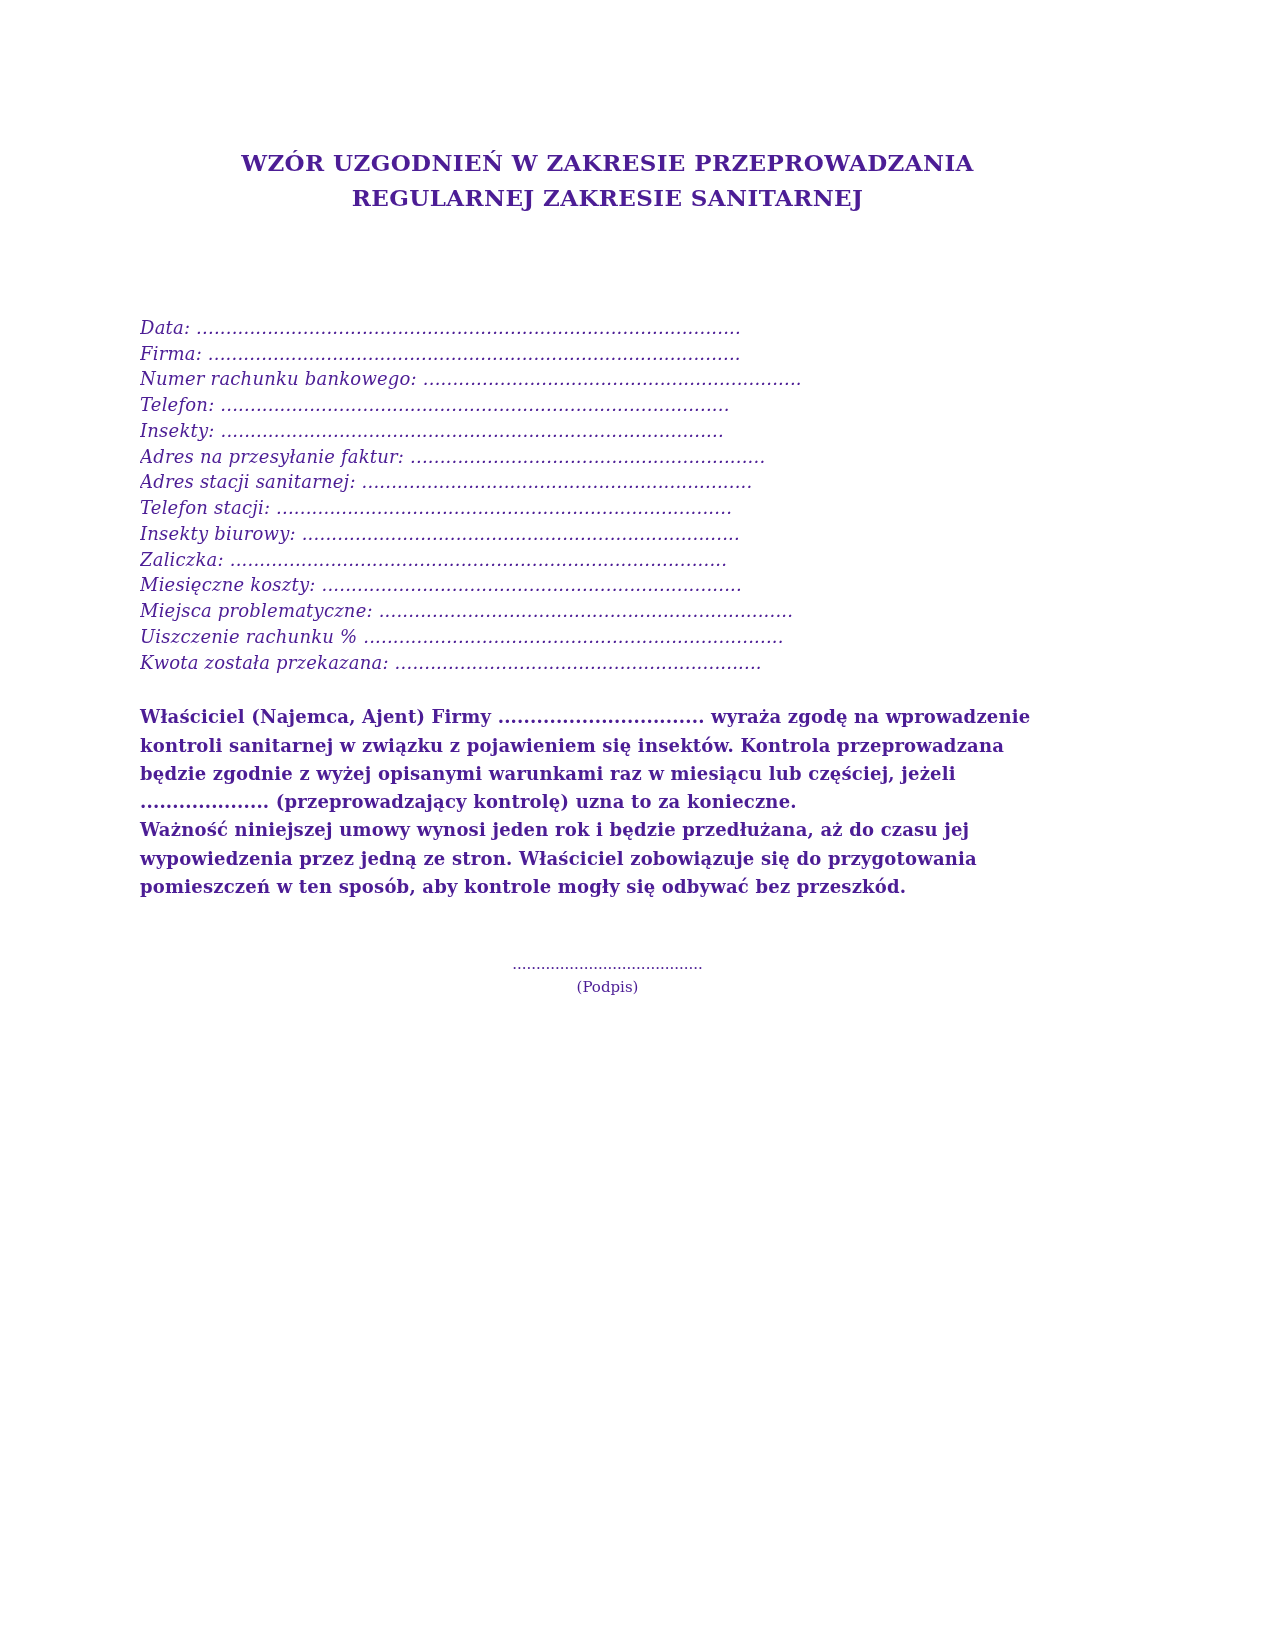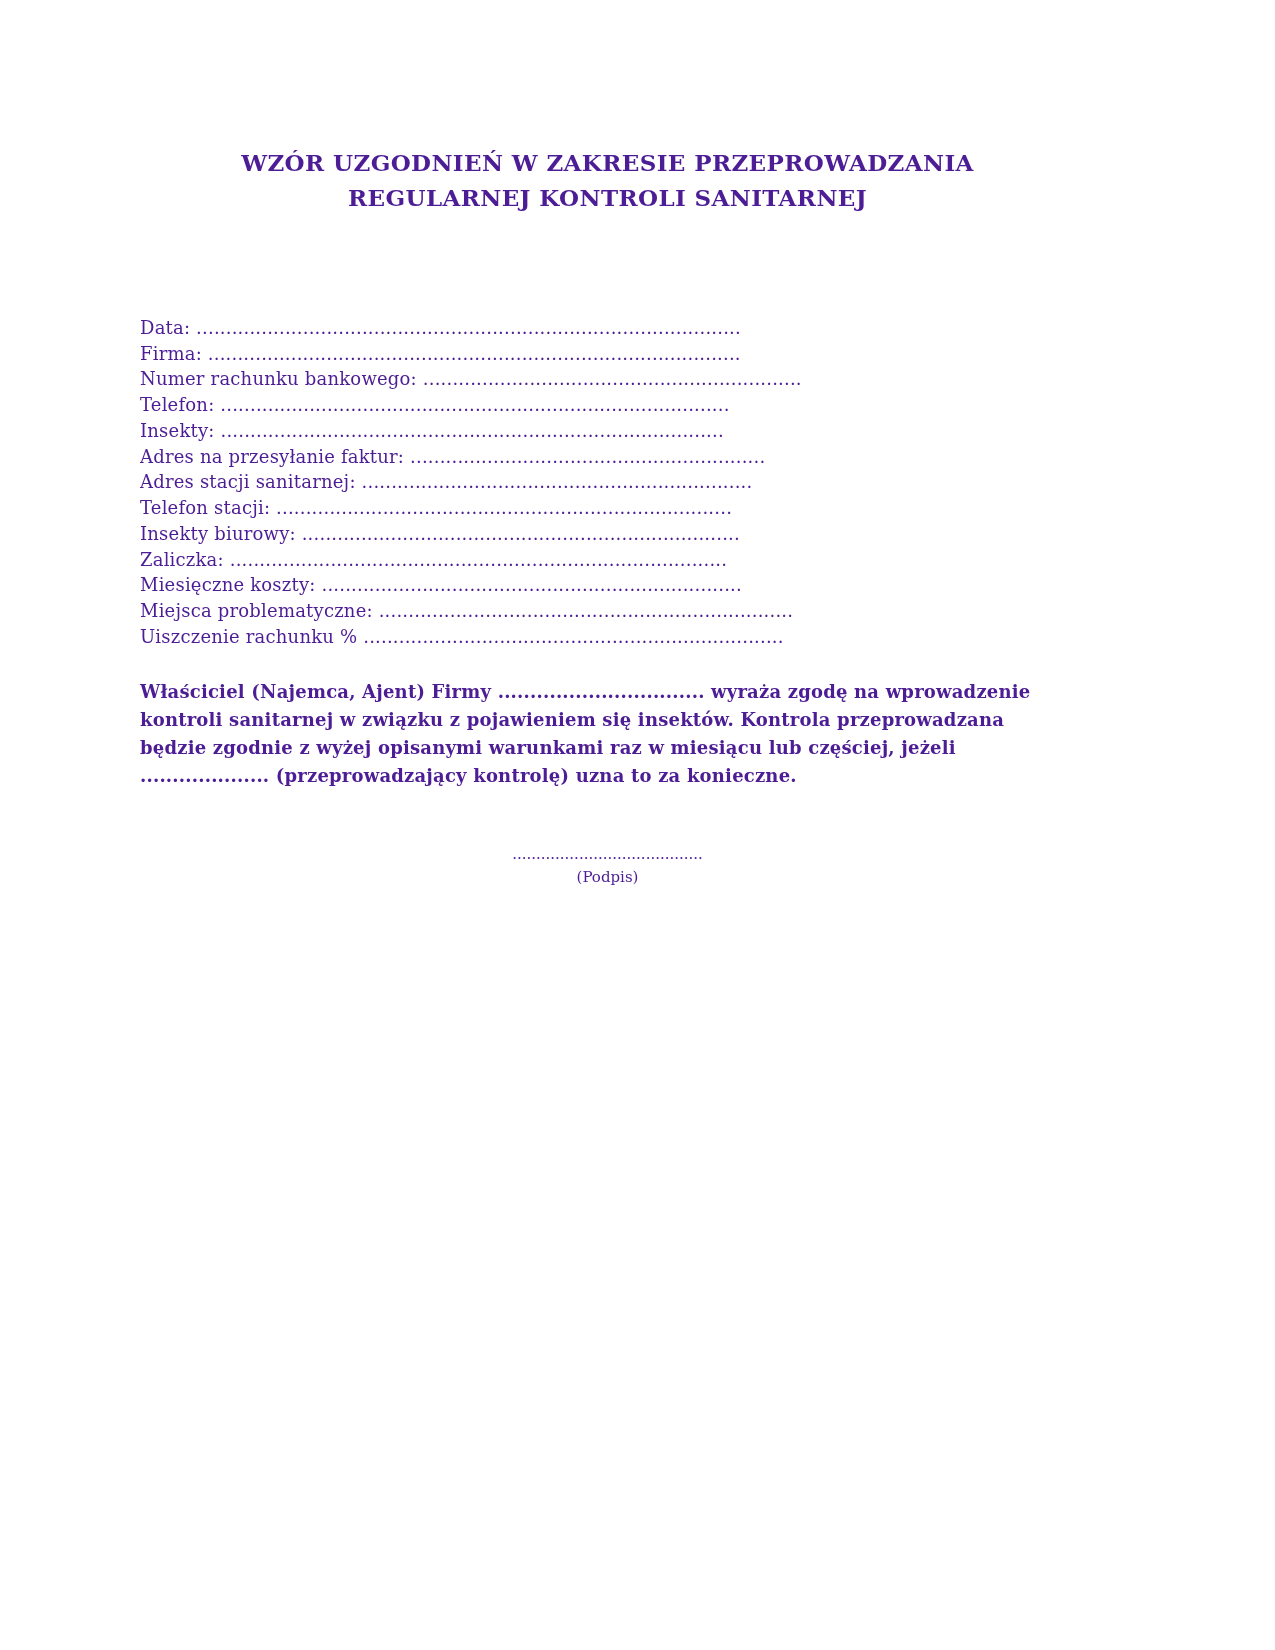--- a/index.html
+++ b/index.html
@@ -27,20 +27,21 @@
   }
   .title-line { display: block; }
   .fields {
     font-size: 18px;
     line-height: 1.43;
     letter-spacing: 0.2px;
   }
   .field-line {
     white-space: nowrap;
     overflow: hidden;
+    font-style: italic;
   }
   .paragraphs {
     margin-top: 28px;
     font-size: 18px;
     line-height: 1.57;
     letter-spacing: 0.2px;
     text-align: left;
   }
   .paragraphs p { margin: 0; font-weight: bold; }
   .signature {
@@ -51,41 +52,43 @@
   }
 </style>
 </head>
 <body>
 
 <div class="page">
   <div class="content">
 
     <h1 class="title">
       <span class="title-line">WZÓR UZGODNIEŃ W ZAKRESIE PRZEPROWADZANIA</span>
-      <span class="title-line">REGULARNEJ KONTROLI SANITARNEJ</span>
+      <span class="title-line">REGULARNEJ ZAKRESIE SANITARNEJ</span>
     </h1>
 
     <div class="fields">
       <div class="field-line">Data: ............................................................................................</div>
       <div class="field-line">Firma: ..........................................................................................</div>
       <div class="field-line">Numer rachunku bankowego: ................................................................</div>
       <div class="field-line">Telefon: ......................................................................................</div>
       <div class="field-line">Insekty: .....................................................................................</div>
       <div class="field-line">Adres na przesyłanie faktur: ............................................................</div>
       <div class="field-line">Adres stacji sanitarnej: ..................................................................</div>
       <div class="field-line">Telefon stacji: .............................................................................</div>
       <div class="field-line">Insekty biurowy: ..........................................................................</div>
       <div class="field-line">Zaliczka: ....................................................................................</div>
       <div class="field-line">Miesięczne koszty: .......................................................................</div>
       <div class="field-line">Miejsca problematyczne: ......................................................................</div>
       <div class="field-line">Uiszczenie rachunku % .......................................................................</div>
+      <div class="field-line">Kwota została przekazana: ..............................................................</div>
     </div>
 
     <div class="paragraphs">
       <p>Właściciel (Najemca, Ajent) Firmy ................................ wyraża zgodę na wprowadzenie kontroli sanitarnej w związku z pojawieniem się insektów. Kontrola przeprowadzana będzie zgodnie z wyżej opisanymi warunkami raz w miesiącu lub częściej, jeżeli .................... (przeprowadzający kontrolę) uzna to za konieczne.</p>
+      <p>Ważność niniejszej umowy wynosi jeden rok i będzie przedłużana, aż do czasu jej wypowiedzenia przez jedną ze stron. Właściciel zobowiązuje się do przygotowania pomieszczeń w ten sposób, aby kontrole mogły się odbywać bez przeszkód.</p>
     </div>
 
     <div class="signature">
       <div>........................................</div>
       <div>(Podpis)</div>
     </div>
 
   </div>
 </div>
 

